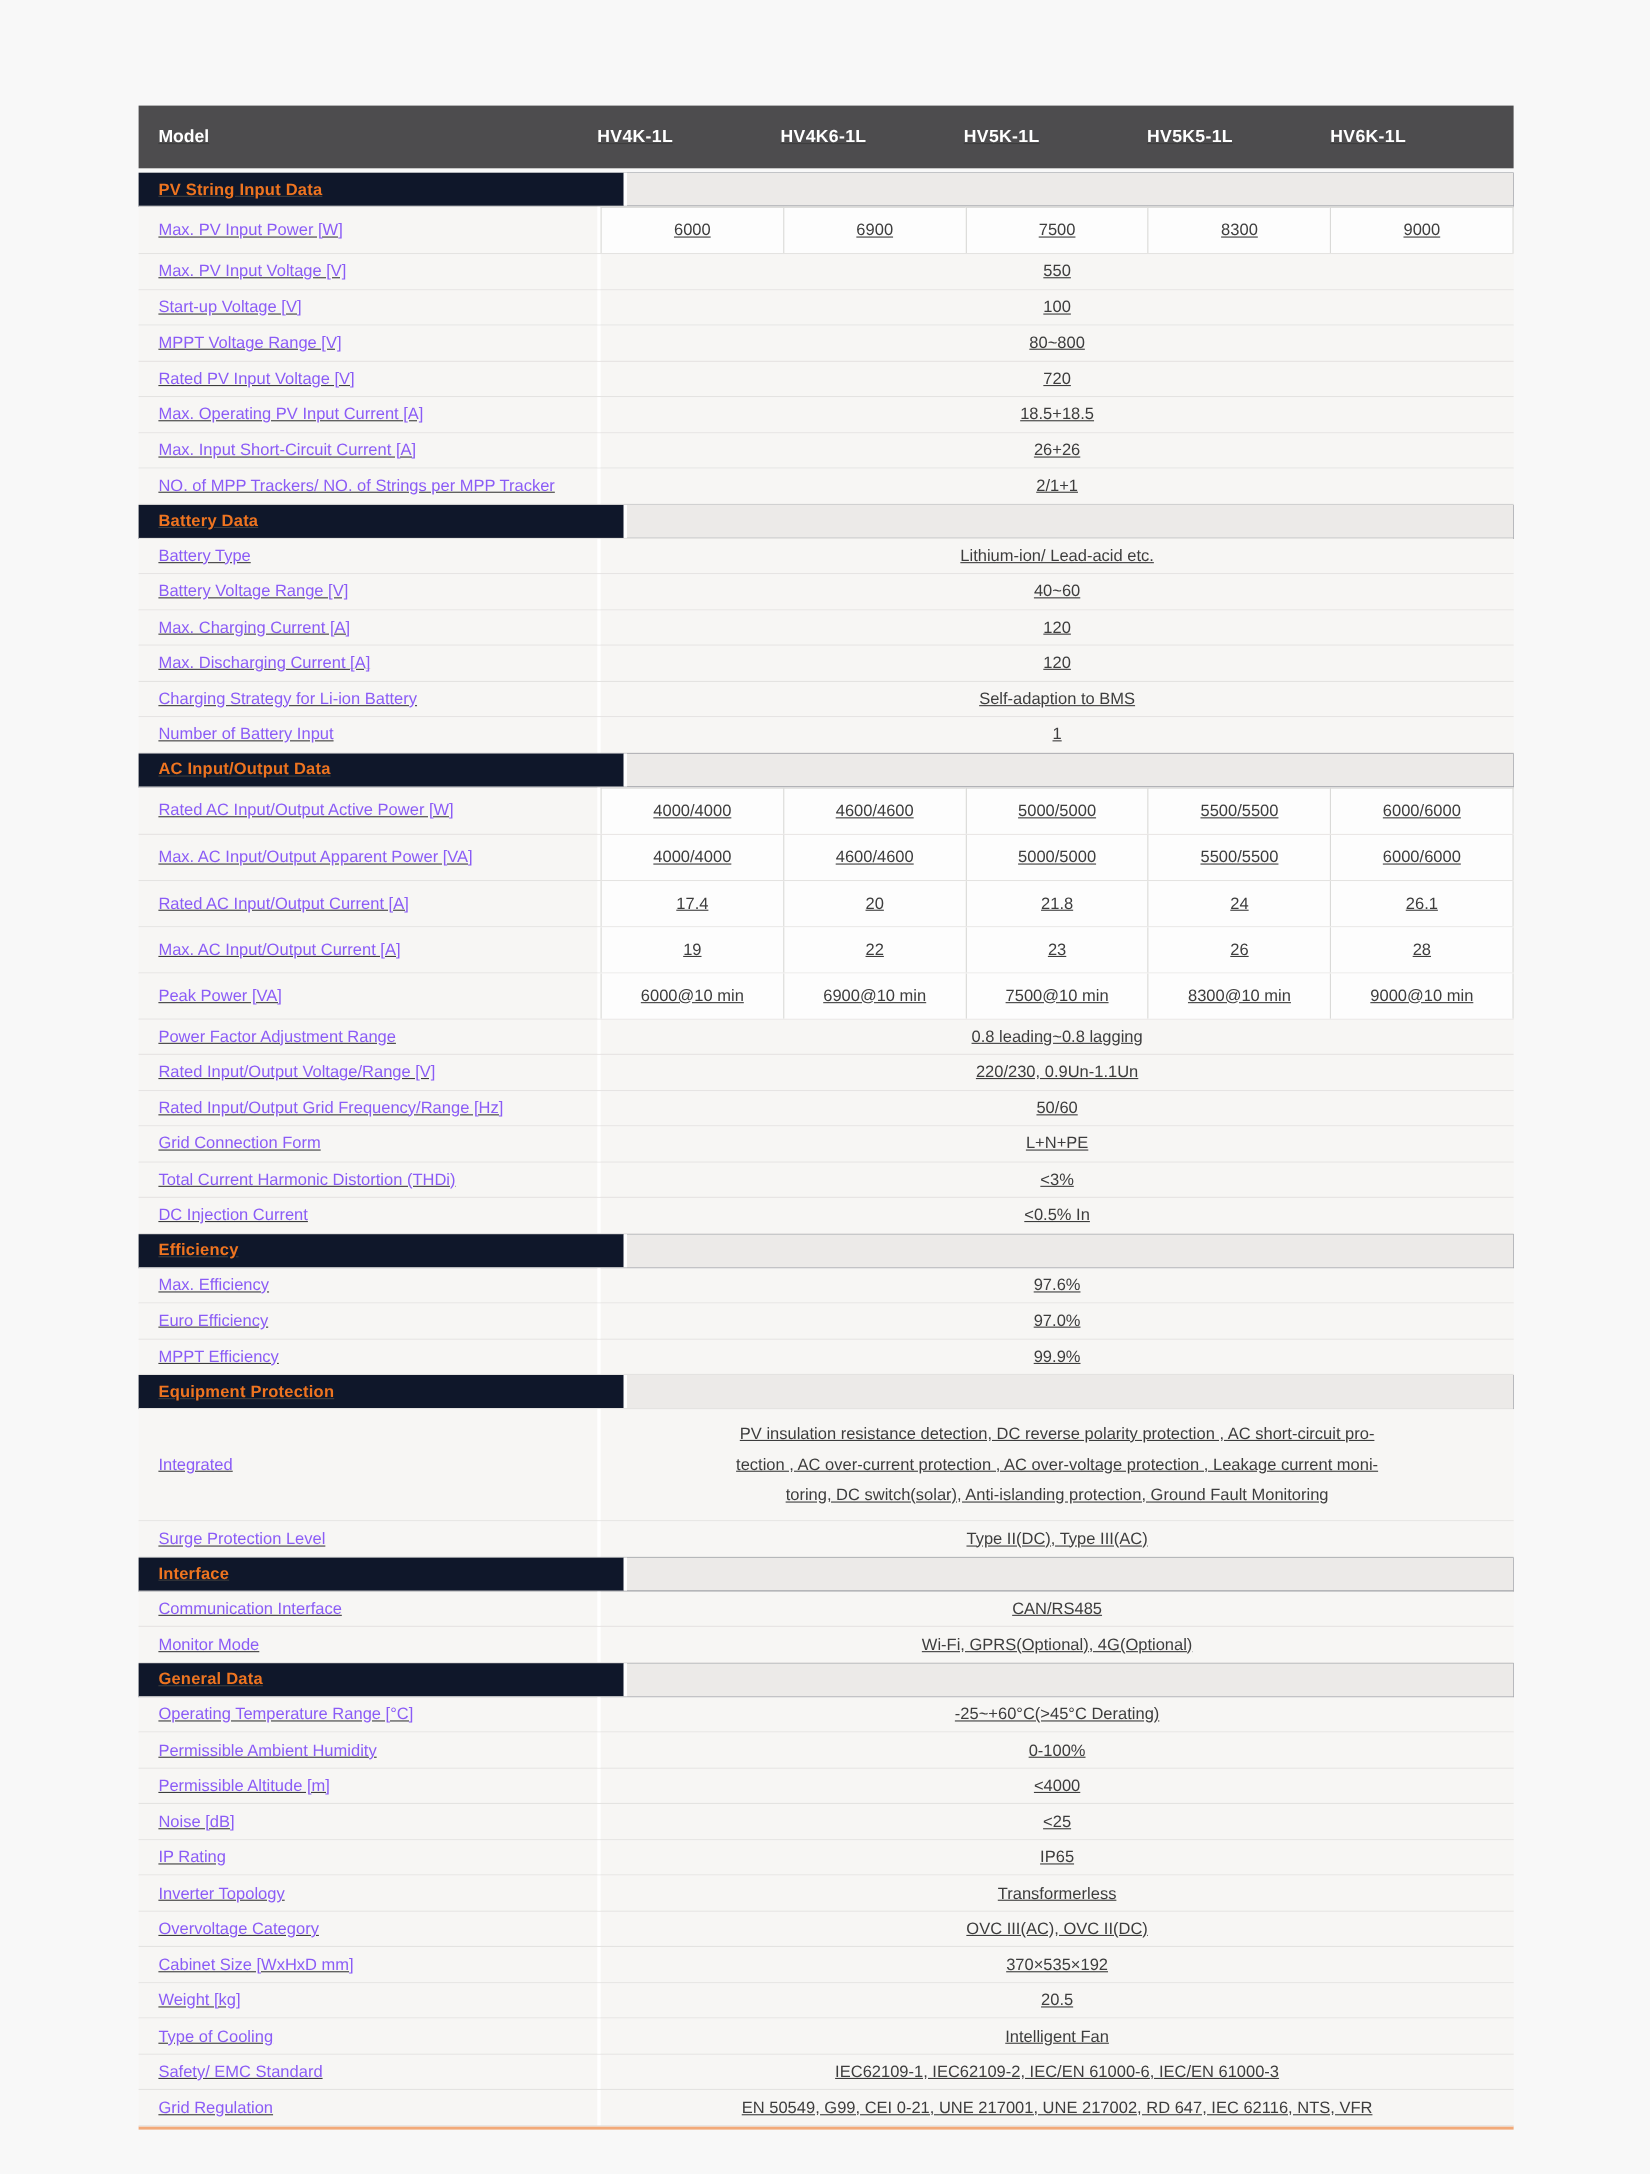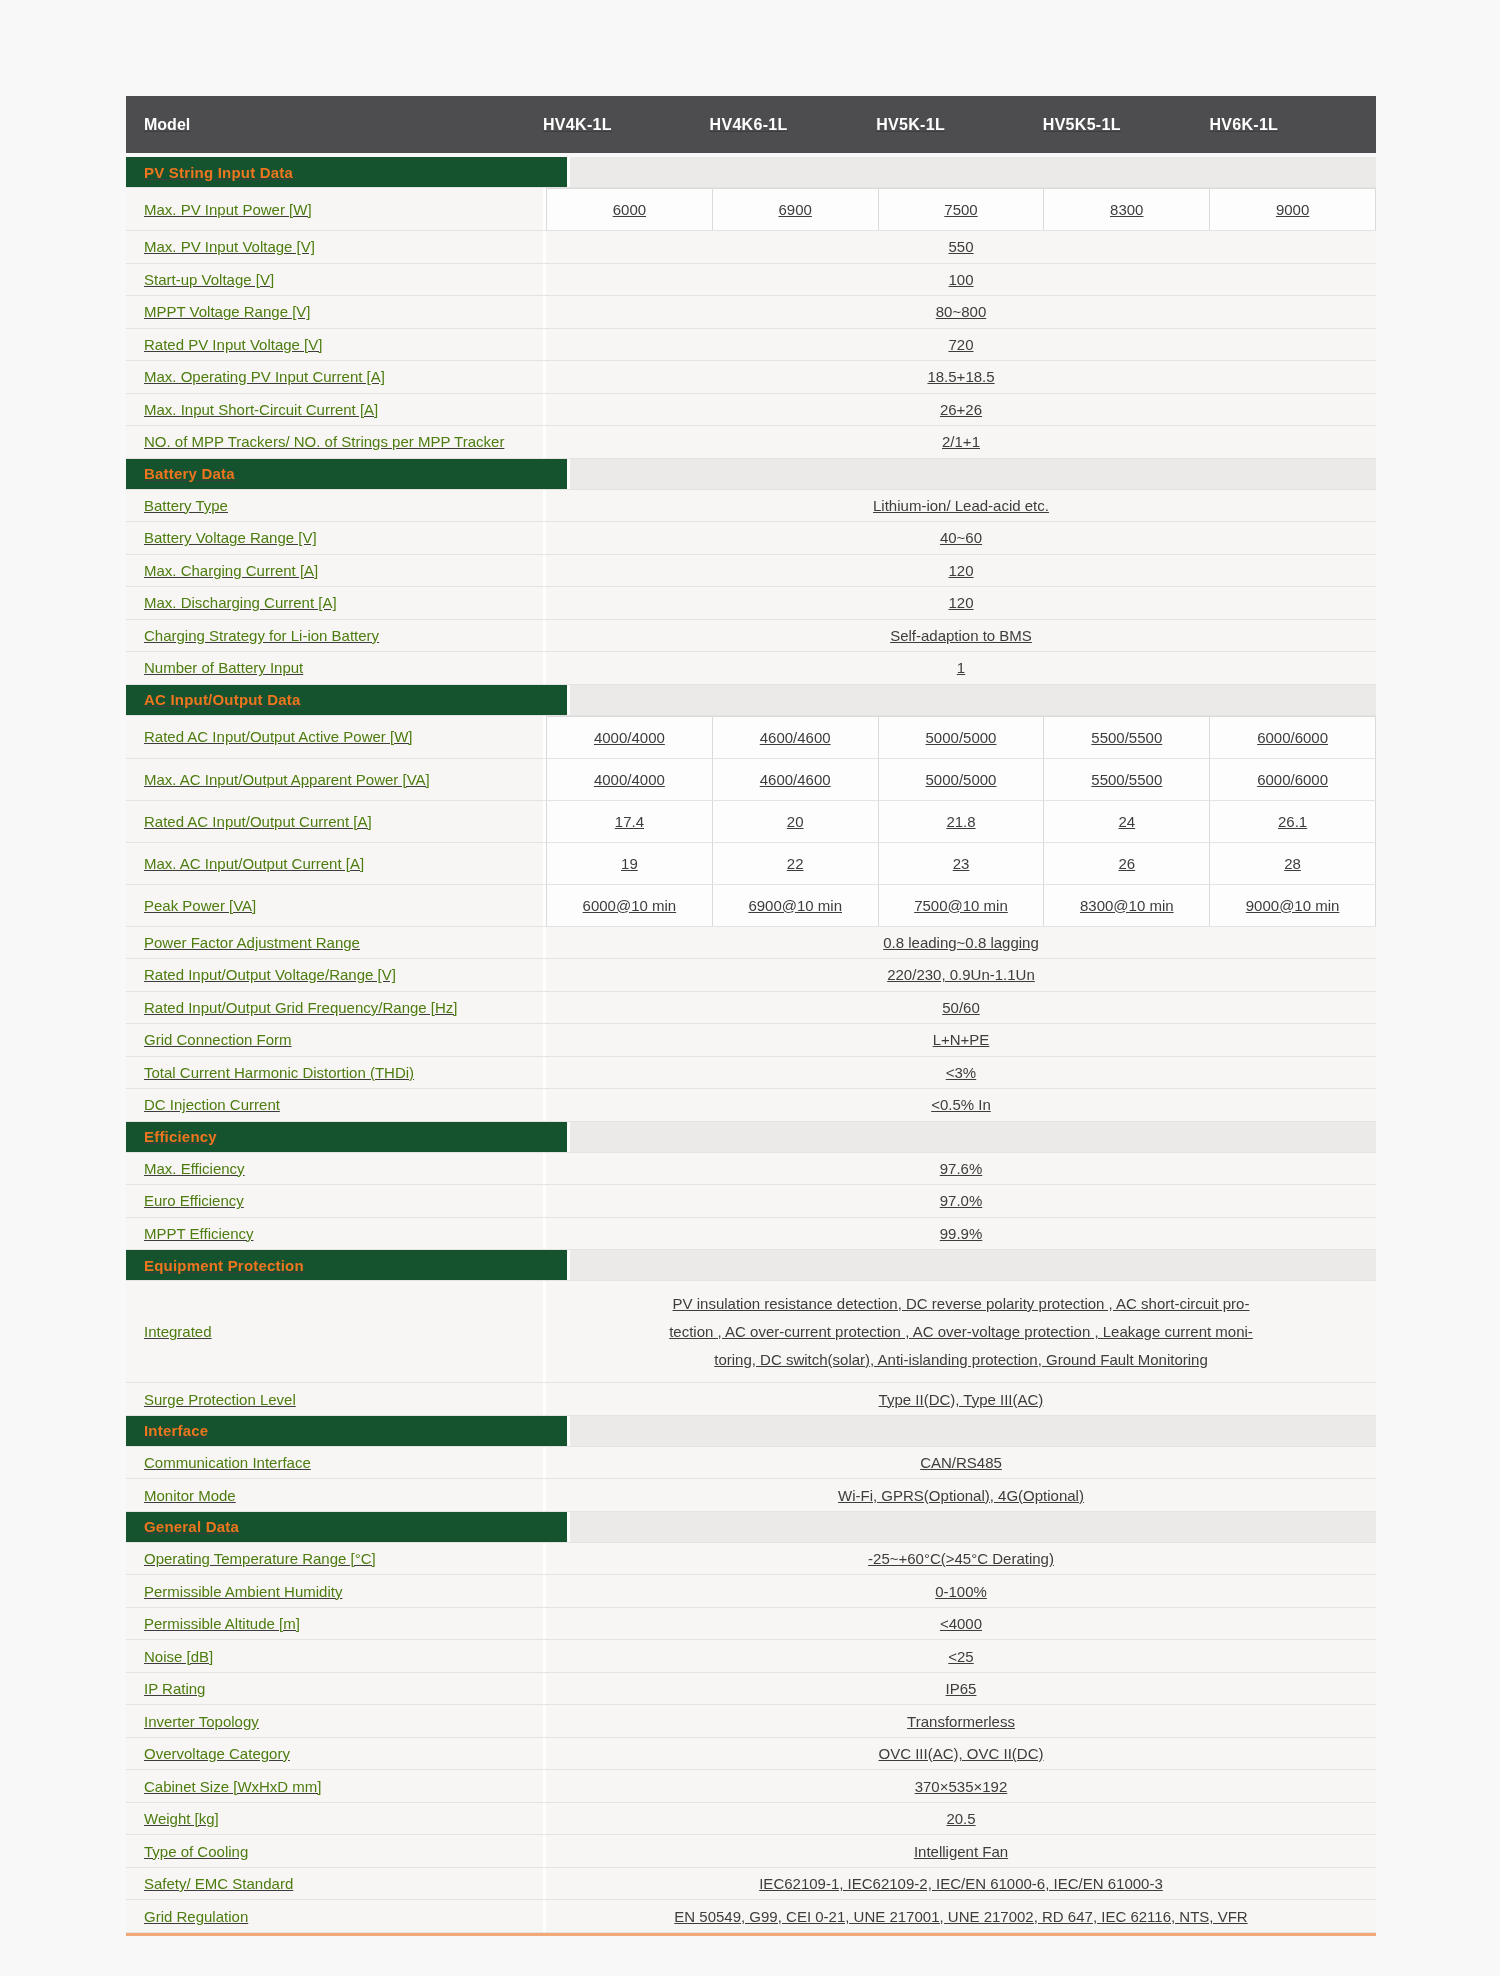--- a/index.html
+++ b/index.html
@@ -39,32 +39,32 @@
   }
   .head-gap{height:4px}
   .row{
     display:flex;
     background:#f7f6f4;
     border-bottom:1px solid #e4e3e1;
     min-height:32.5px;
     box-sizing:border-box;
   }
   .row.section{
-    background:#14532d;
+    background:#0f172a;
     min-height:31px;
     gap:24px;
   }
   .label-cell{
     width:417px;
     box-sizing:border-box;
     padding:2px 10px 2px 18px;
     display:flex;
     align-items:center;
     font-size:15px;
-    color:#4d7c0f;
+    color:#8b5cf6;
   }
   .row.section .label-cell{
     color:#ee7420;
     font-weight:bold;
     font-size:15px;
     letter-spacing:.2px;
   }
   .value-area{
     flex:1;
     border-left:3px solid #ffffff;

